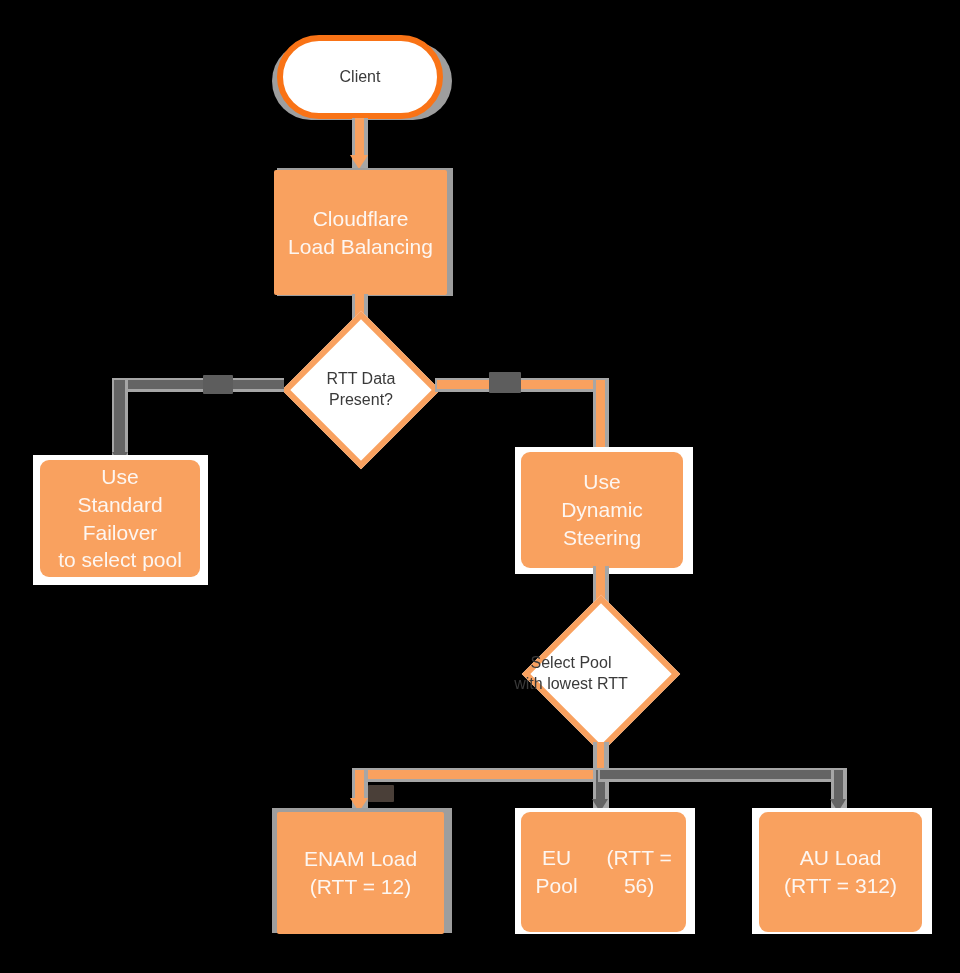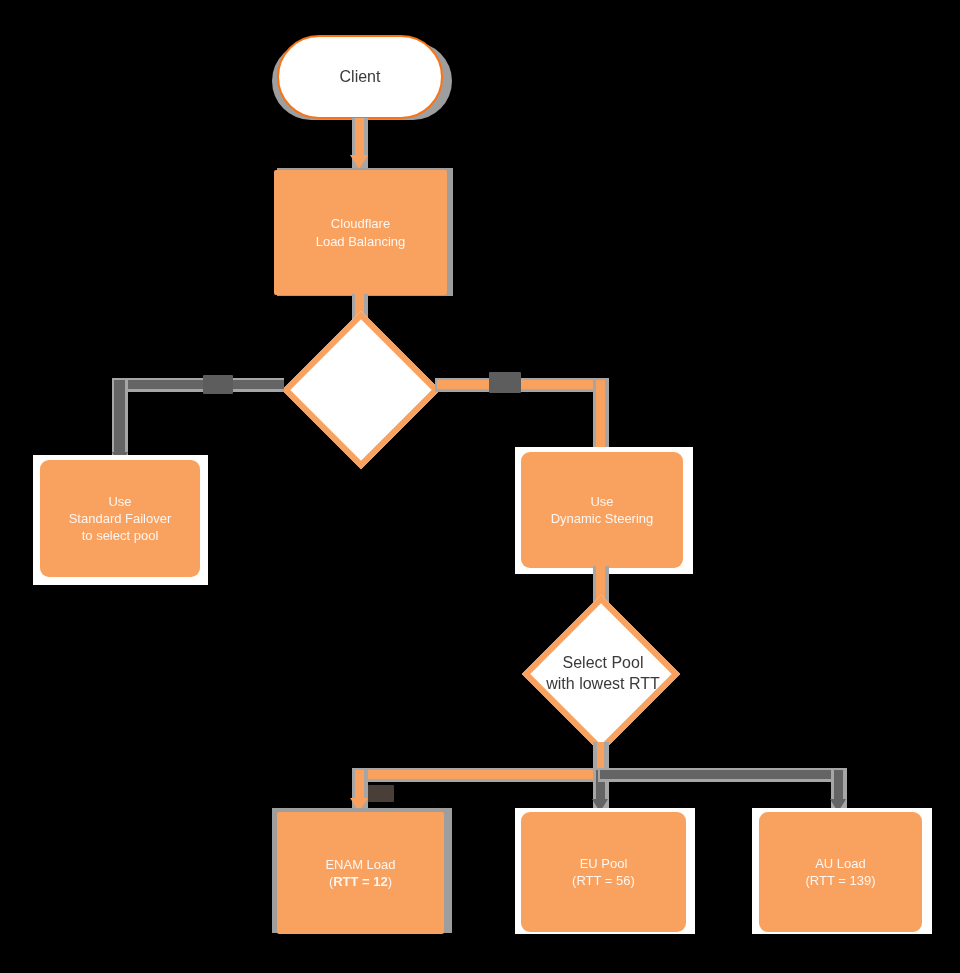--- a/index.html
+++ b/index.html
@@ -35,29 +35,29 @@
   }
   
   .shadowplate {
     position: absolute;
     background: #9e9e9e;
   }
 
   .box-fill {
     background: #f9a15f;
     color: #fdf6f1;
-    font-size: 13px;
+    font-size: 21px;
   }
   .box-round  { border-radius: 9px; }
   .box-sharp  { border-radius: 2px; }
 
   .pill {
     background: #ffffff;
     color: #3a3a3a;
-    border: 2px solid #f97316;
+    border: 6px solid #f97316;
     border-radius: 60px;
     font-size: 16px;
   }
 
   
   .diamond-shape {
     position: absolute;
     background: #ffffff;
     border: 6px solid #f9a15f;
     transform: rotate(45deg);
@@ -106,21 +106,21 @@
     position: absolute;
     background: #5d5d5d;
     color: #4a4a4a;
     font-size: 12px;
     display: flex;
     align-items: center;
     justify-content: center;
     border-radius: 1px;
   }
 
-  .bold { font-weight: bold; }
+  .bold { font-weight: normal; }
 </style>
 </head>
 <body>
 
 <div id="canvas">
 
   <div class="shadowplate" style="left:272px; top:42px; width:180px; height:78px; border-radius:50px;"></div>
   <div class="node pill" style="left:277px; top:35px; width:166px; height:84px;">
     <span>Client</span>
   </div>
@@ -133,20 +133,22 @@
   <div class="node box-fill box-sharp" style="left:274px; top:170px; width:173px; height:125px;">
     <span>Cloudflare
 Load Balancing</span>
   </div>
 
   <div class="halo seg" style="left:352px; top:294px; width:16px; height:50px;"></div>
   <div class="seg seg-orange" style="left:355px; top:294px; width:9px; height:38px;"></div>
   <div class="arrow arrow-down-orange" style="left:350px; top:328px;"></div>
 
   <div class="diamond-shape" style="left:305px; top:334px; width:112px; height:112px;"></div>
+  <div class="diamond-label" style="left:281px; top:360px; width:160px; height:60px;">RTT Data
+Present?</div>
 
   <div class="halo seg" style="left:112px; top:378px; width:172px; height:14px;"></div>
   <div class="seg seg-grey" style="left:114px; top:380px; width:170px; height:9px;"></div>
   <div class="halo seg" style="left:112px; top:378px; width:16px; height:86px;"></div>
   <div class="seg seg-grey" style="left:114px; top:380px; width:11px; height:80px;"></div>
   <div class="arrow arrow-down-grey" style="left:112px; top:452px;"></div>
   <div class="edge-label" style="left:203px; top:375px; width:30px; height:19px;"></div>
 
   <div class="halo seg" style="left:435px; top:378px; width:172px; height:14px;"></div>
   <div class="seg seg-orange" style="left:437px; top:380px; width:168px; height:9px;"></div>
@@ -166,21 +168,21 @@
   <div class="node box-fill box-round" style="left:521px; top:452px; width:162px; height:116px;">
     <span>Use
 Dynamic Steering</span>
   </div>
 
   <div class="halo seg" style="left:593px; top:566px; width:16px; height:58px;"></div>
   <div class="seg seg-orange" style="left:596px; top:566px; width:9px; height:46px;"></div>
   <div class="arrow arrow-down-orange" style="left:591px; top:607px;"></div>
 
   <div class="diamond-shape" style="left:545px; top:618px; width:112px; height:112px;"></div>
-  <div class="diamond-label" style="left:513px; top:644px; width:180px; height:60px;">Select Pool
+  <div class="diamond-label" style="left:481px; top:644px; width:180px; height:60px;">Select Pool
 with lowest RTT</div>
 
   <div class="halo seg" style="left:593px; top:742px; width:16px; height:42px;"></div>
   <div class="seg seg-orange" style="left:597px; top:742px; width:7px; height:42px;"></div>
 
   <div class="halo seg" style="left:352px; top:768px; width:250px; height:14px;"></div>
   <div class="seg seg-orange" style="left:355px; top:770px; width:247px; height:9px;"></div>
   <div class="halo seg" style="left:352px; top:768px; width:16px; height:44px;"></div>
   <div class="seg seg-orange" style="left:355px; top:770px; width:9px; height:34px;"></div>
   <div class="arrow arrow-down-orange" style="left:350px; top:798px;"></div>
@@ -196,24 +198,24 @@
   <div class="seg seg-grey" style="left:834px; top:770px; width:9px; height:34px;"></div>
   <div class="arrow arrow-down-grey" style="left:830px; top:799px;"></div>
 
   <div class="shadowplate" style="left:272px; top:808px; width:180px; height:125px;"></div>
   <div class="node box-fill box-sharp" style="left:277px; top:812px; width:167px; height:122px; flex-direction:column;">
     <span>ENAM Load</span>
     <span><span>(</span><span class="bold">RTT = 12</span><span>)</span></span>
   </div>
 
   <div class="backdrop" style="left:515px; top:808px; width:180px; height:126px;"></div>
-  <div class="node box-fill box-round" style="left:521px; top:812px; width:165px; height:120px; flex-direction:column;">
+  <div class="node box-fill box-round" style="left:521px; top:812px; width:165px; height:120px; ">
     <span>EU Pool</span>
     <span><span>(</span><span>RTT = 56</span><span>)</span></span>
   </div>
 
   <div class="backdrop" style="left:752px; top:808px; width:180px; height:126px;"></div>
   <div class="node box-fill box-round" style="left:759px; top:812px; width:163px; height:120px; flex-direction:column;">
     <span>AU Load</span>
-    <span><span>(</span><span>RTT = 139</span><span>)</span></span>
+    <span><span>(</span><span>RTT = 312</span><span>)</span></span>
   </div>
 
 </div>
 
 </body></html>

